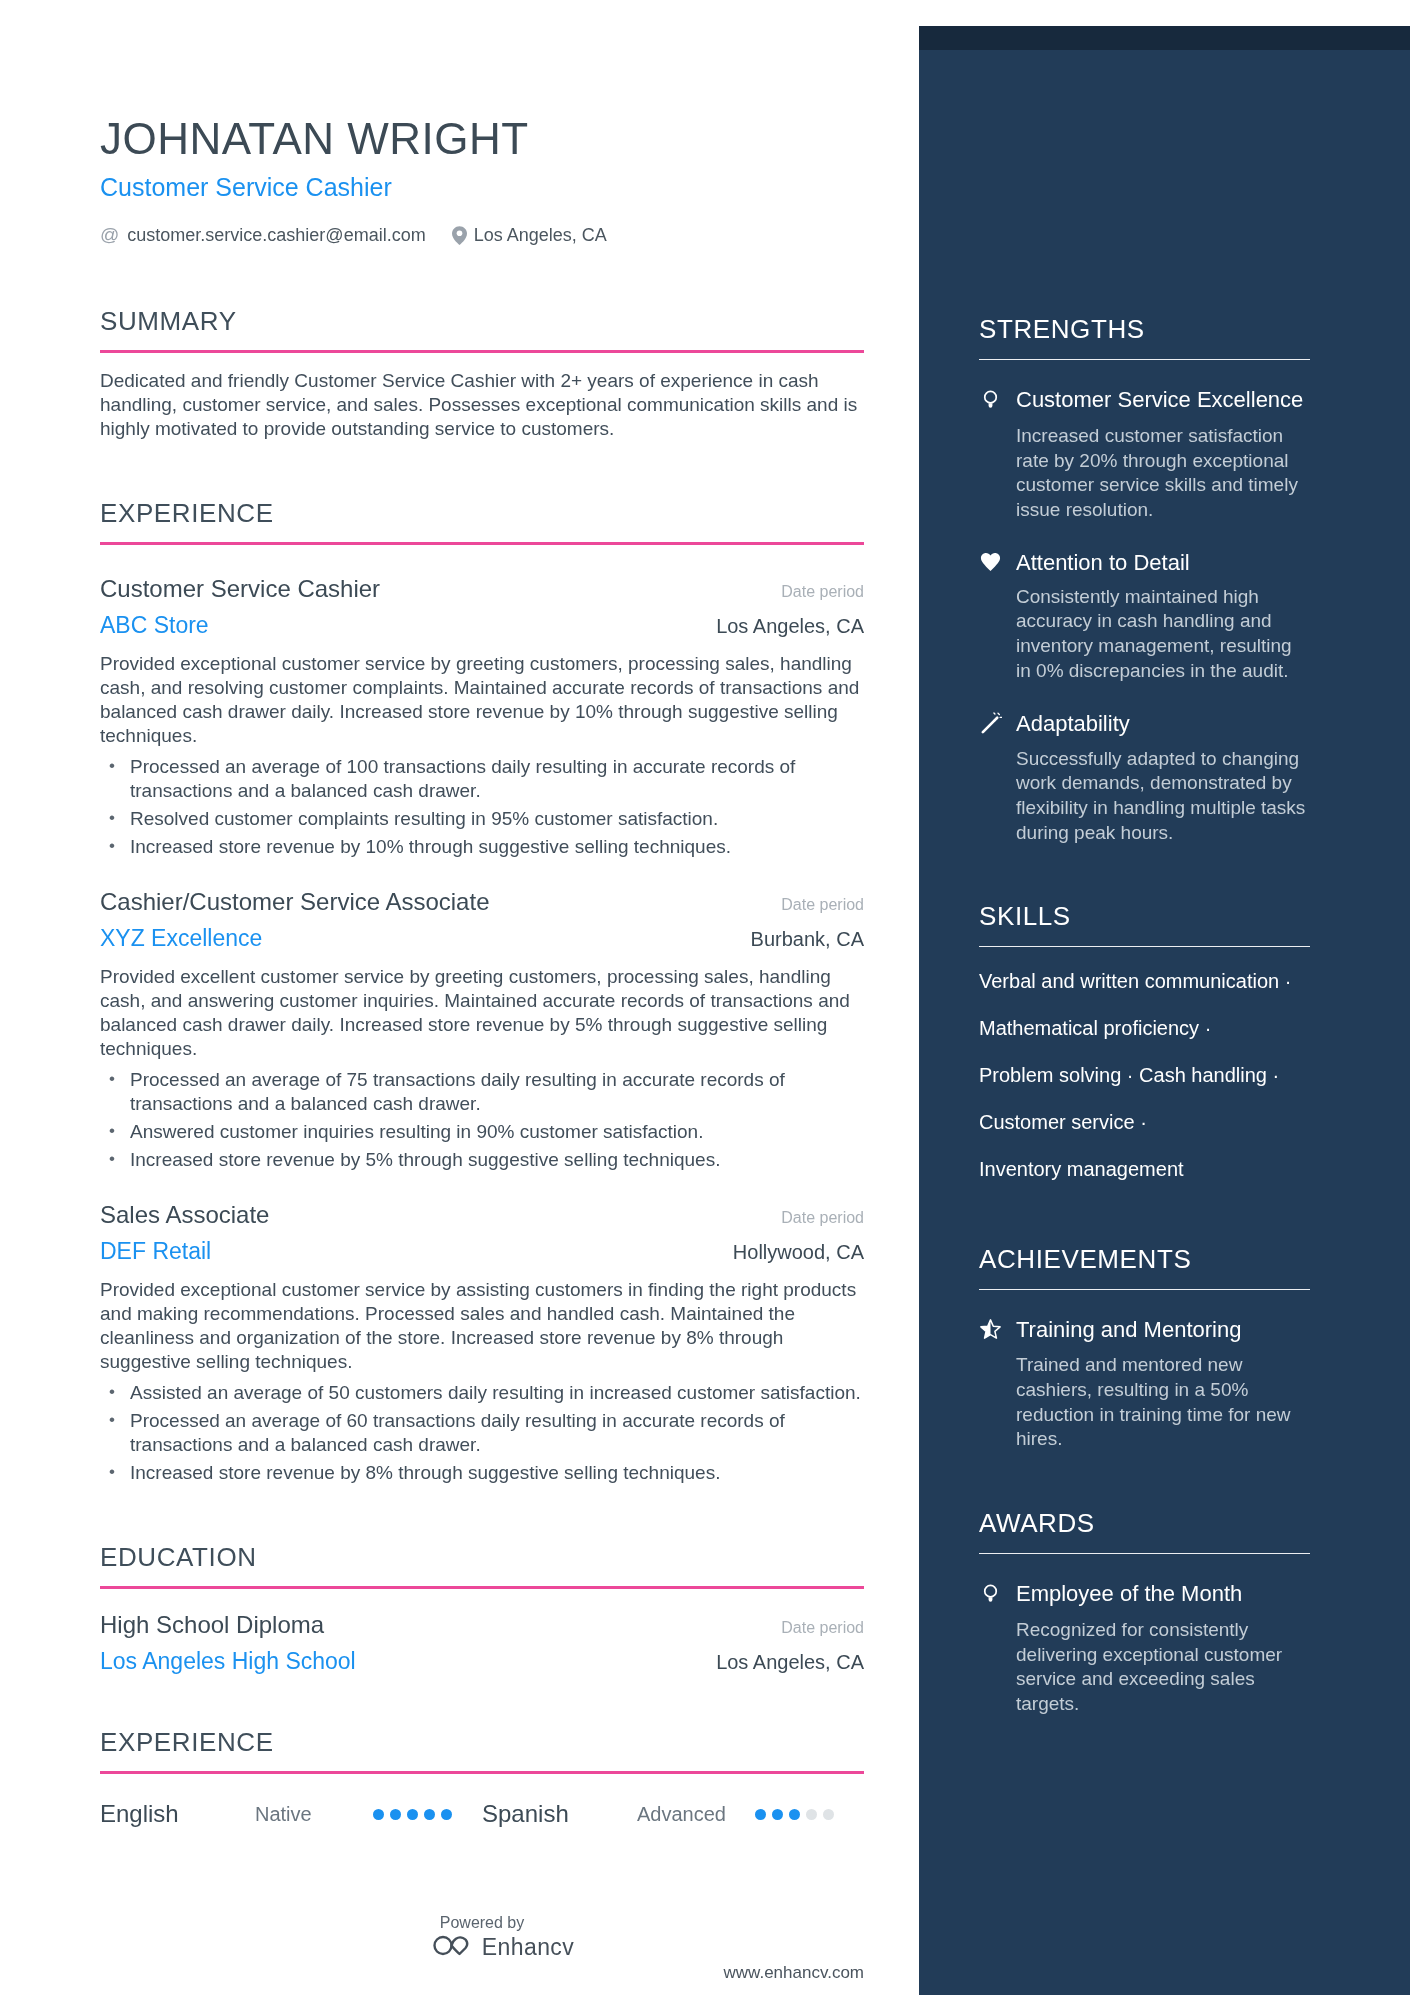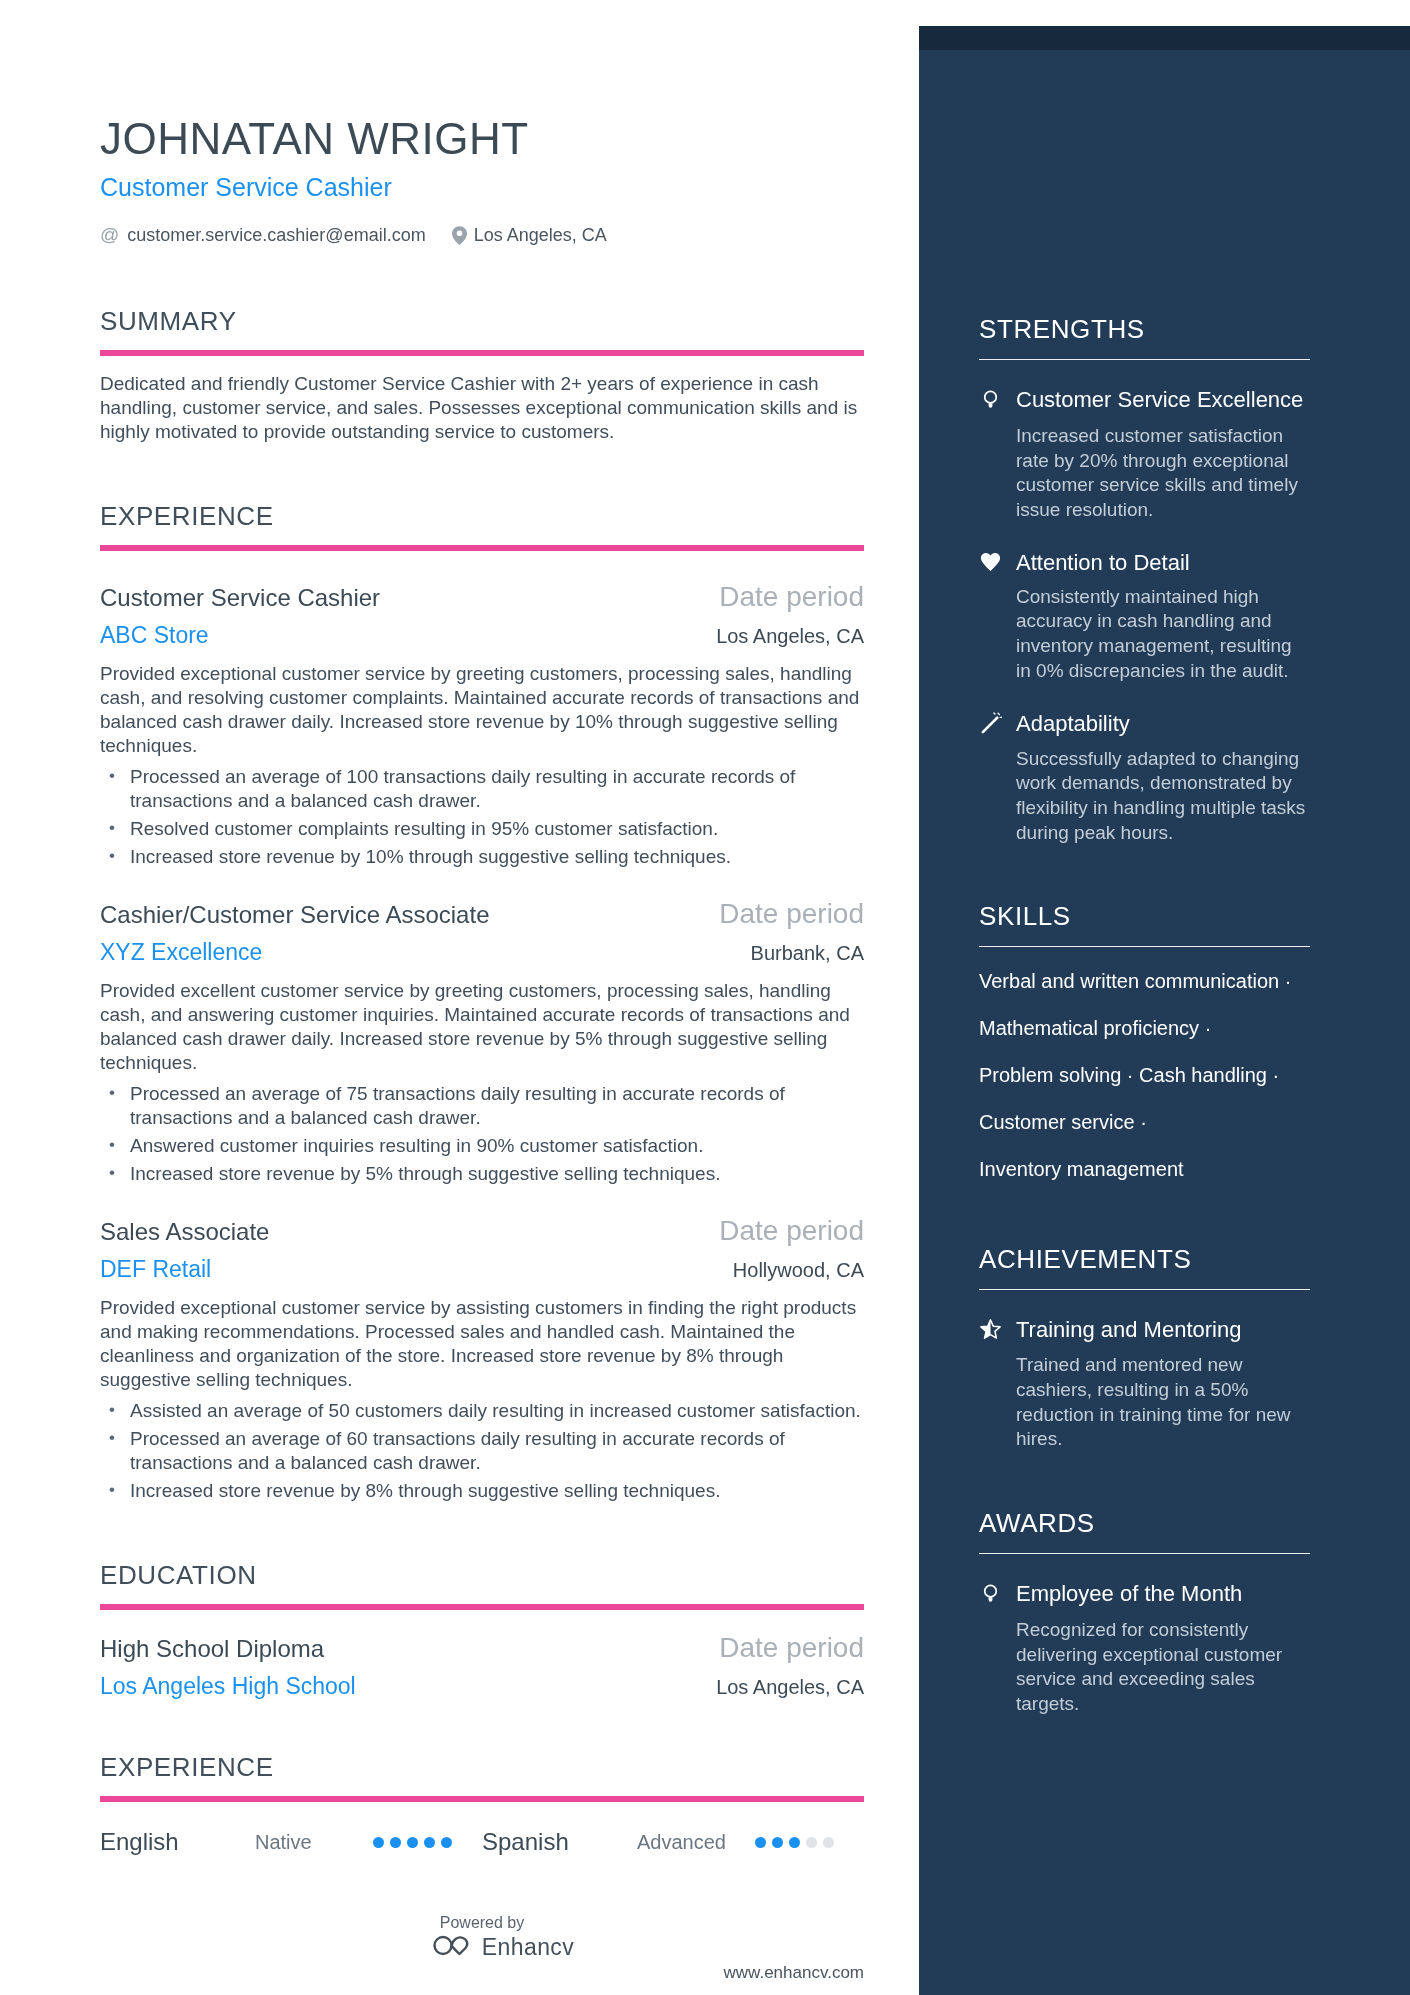--- a/index.html
+++ b/index.html
@@ -19,29 +19,29 @@
   .name { font-size:44px; font-weight:500; color:#3c4a55; letter-spacing:0.5px; margin:0; }
   .job-headline { font-size:25px; color:#1a91f0; margin-top:9px; }
   .contact-row { display:flex; align-items:center; margin-top:22px; font-size:18px; color:#4b565f; }
   .contact-item { display:flex; align-items:center; margin-right:26px; }
   .at-glyph { color:#9aa2ab; font-size:19px; margin-right:8px; }
   .pin-wrap { margin-right:7px; display:flex; }
 
   .section { margin-top:58px; }
   .section-head {
     font-size:26px; color:#3f4e5a; letter-spacing:0.6px; font-weight:400;
-    padding-bottom:13px; border-bottom:6px solid #ec4899;
+    padding-bottom:13px; border-bottom:3px solid #ec4899;
   }
   .section-summary { margin-top:60px; }
   .summary-text { margin-top:16px; font-size:19px; line-height:1.25; color:#414e5a; }
 
   .job { margin-top:30px; }
   .row-between { display:flex; justify-content:space-between; align-items:baseline; }
   .job-title { font-size:24px; color:#3c4a55; }
-  .date-period { font-size:28px; color:#a9b0b7; }
+  .date-period { font-size:16px; color:#a9b0b7; }
   .company { font-size:23px; color:#1a91f0; margin-top:9px; }
   .job-loc { font-size:20px; color:#3c4a55; }
   .job-desc { margin-top:13px; font-size:19px; line-height:1.25; color:#414e5a; }
   ul.bullets { list-style:none; margin:8px 0 0 0; padding:0; }
   ul.bullets li {
     position:relative; padding-left:30px; margin-top:4px;
     font-size:19px; line-height:1.25; color:#414e5a;
   }
   ul.bullets li::before {
     content:"•"; position:absolute; left:9px; top:0; color:#5c6670; font-size:17px;

